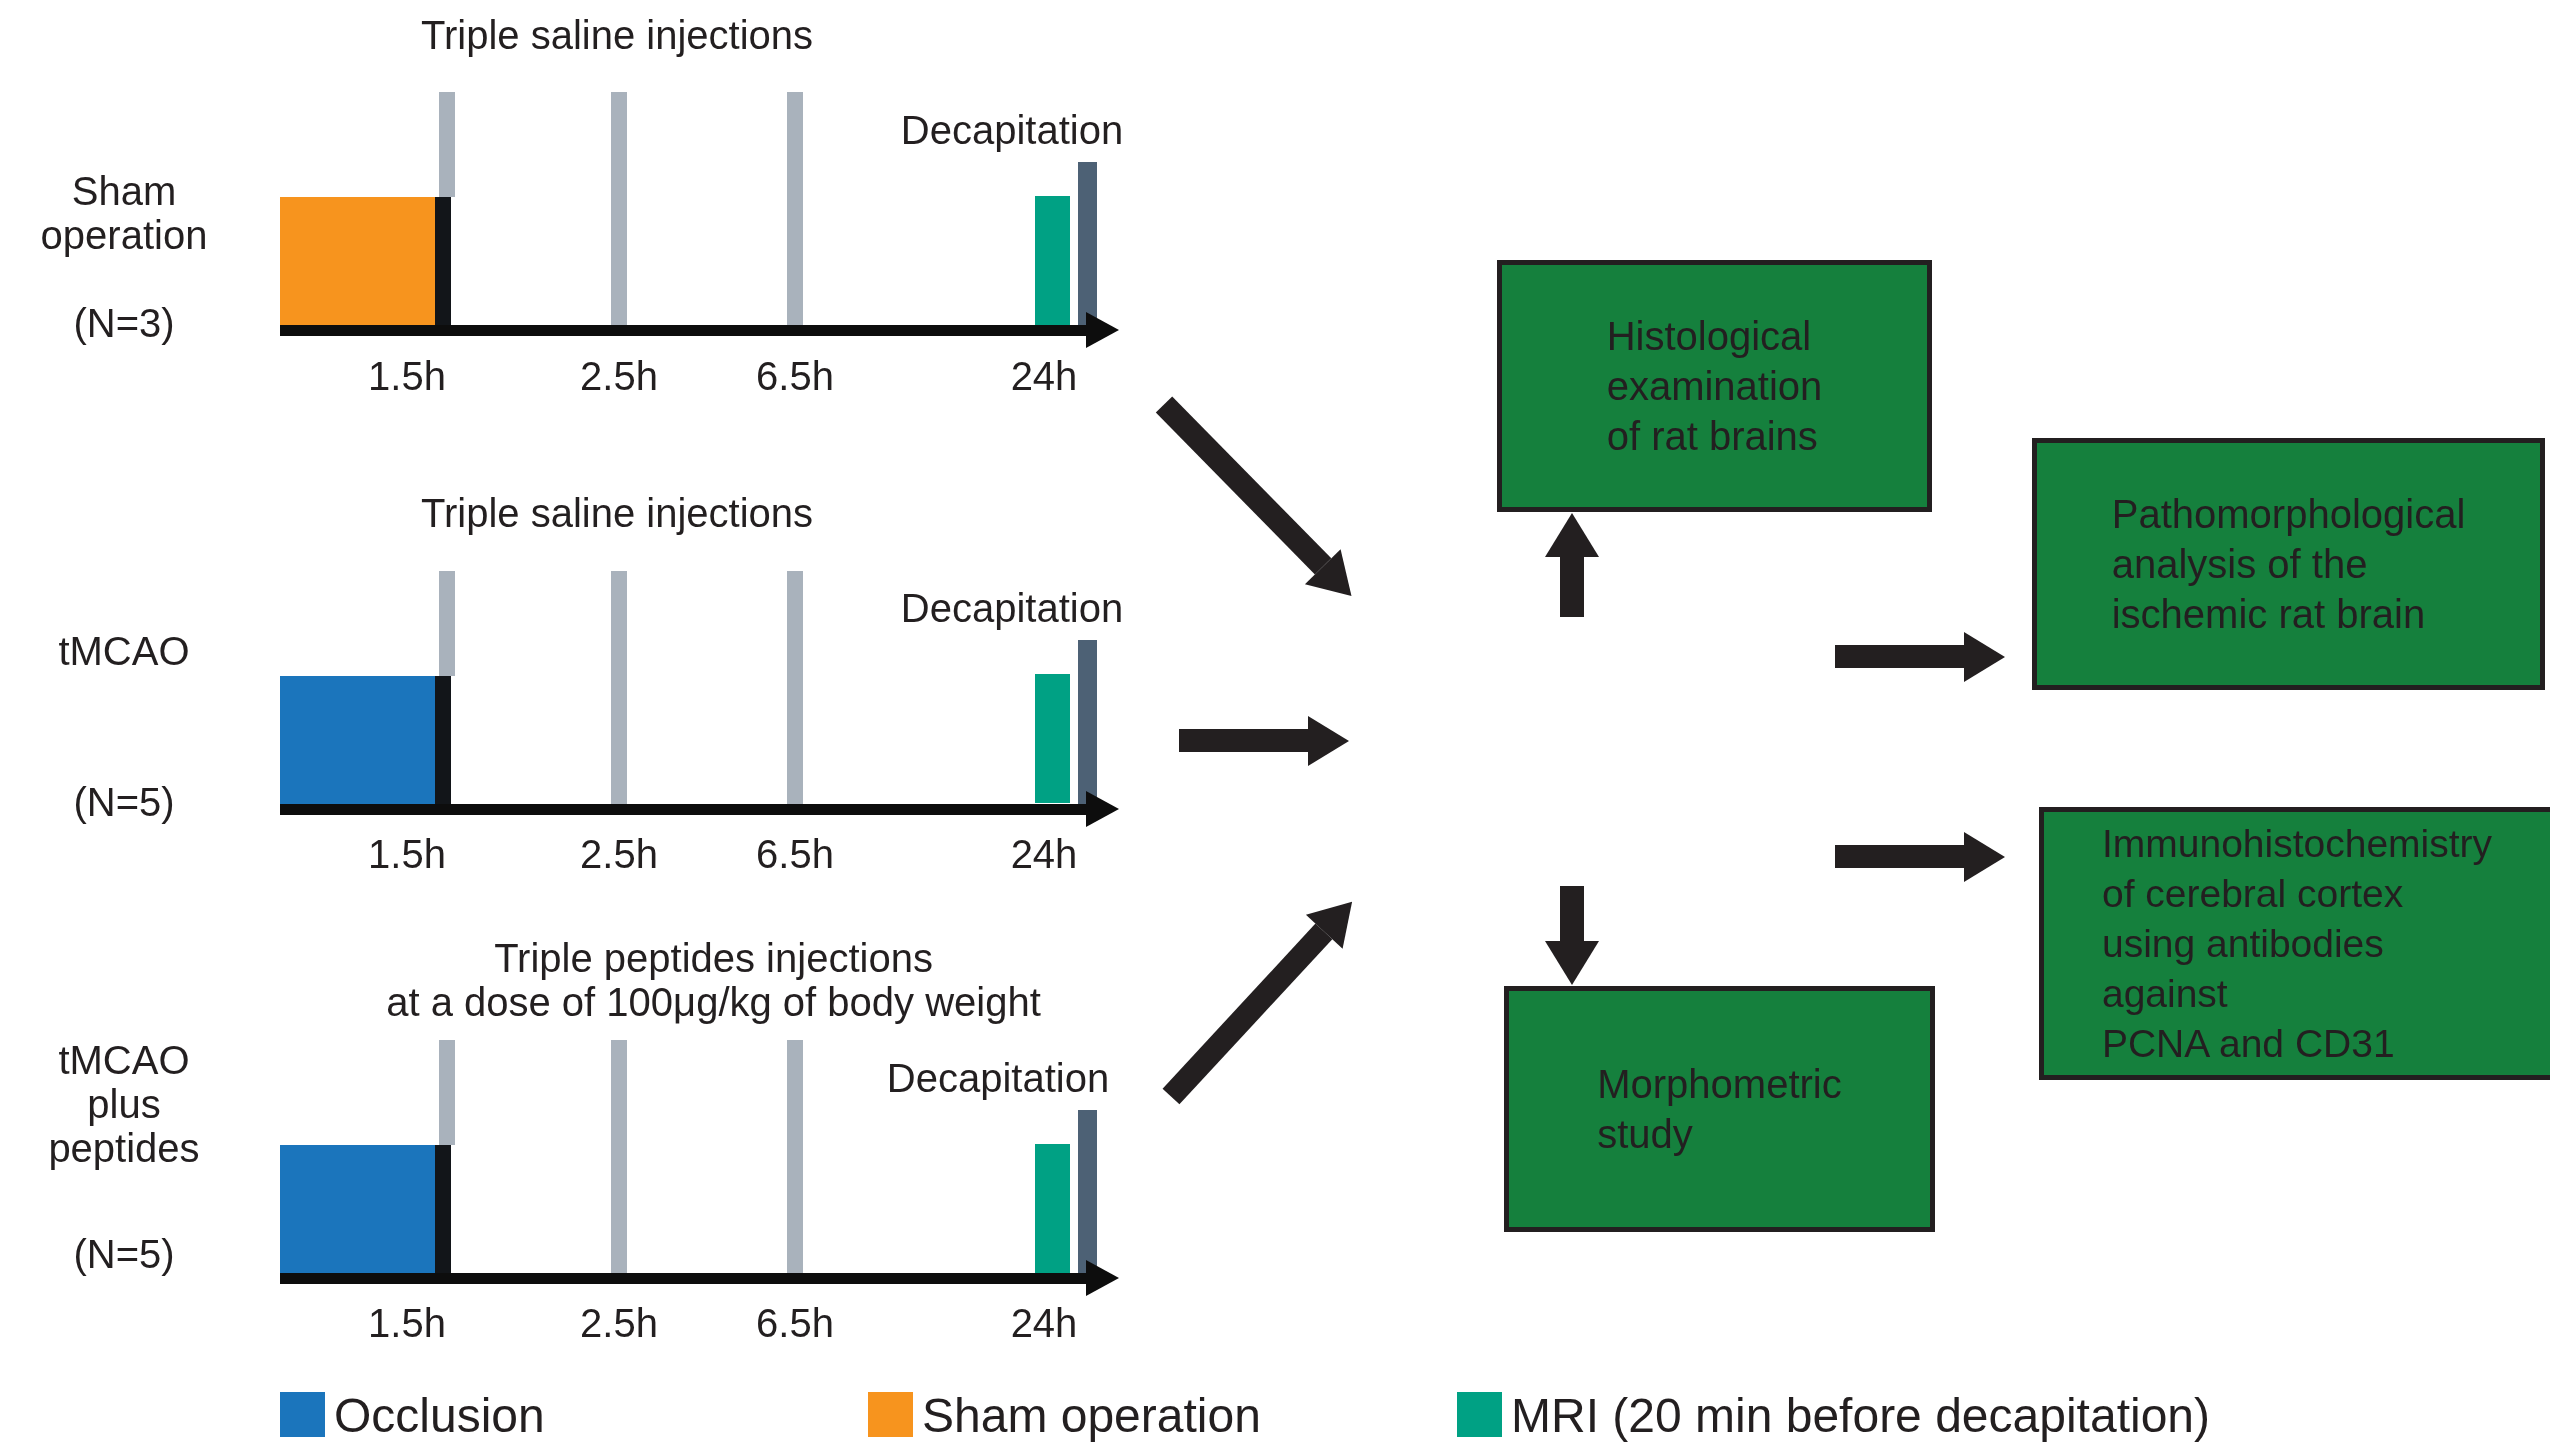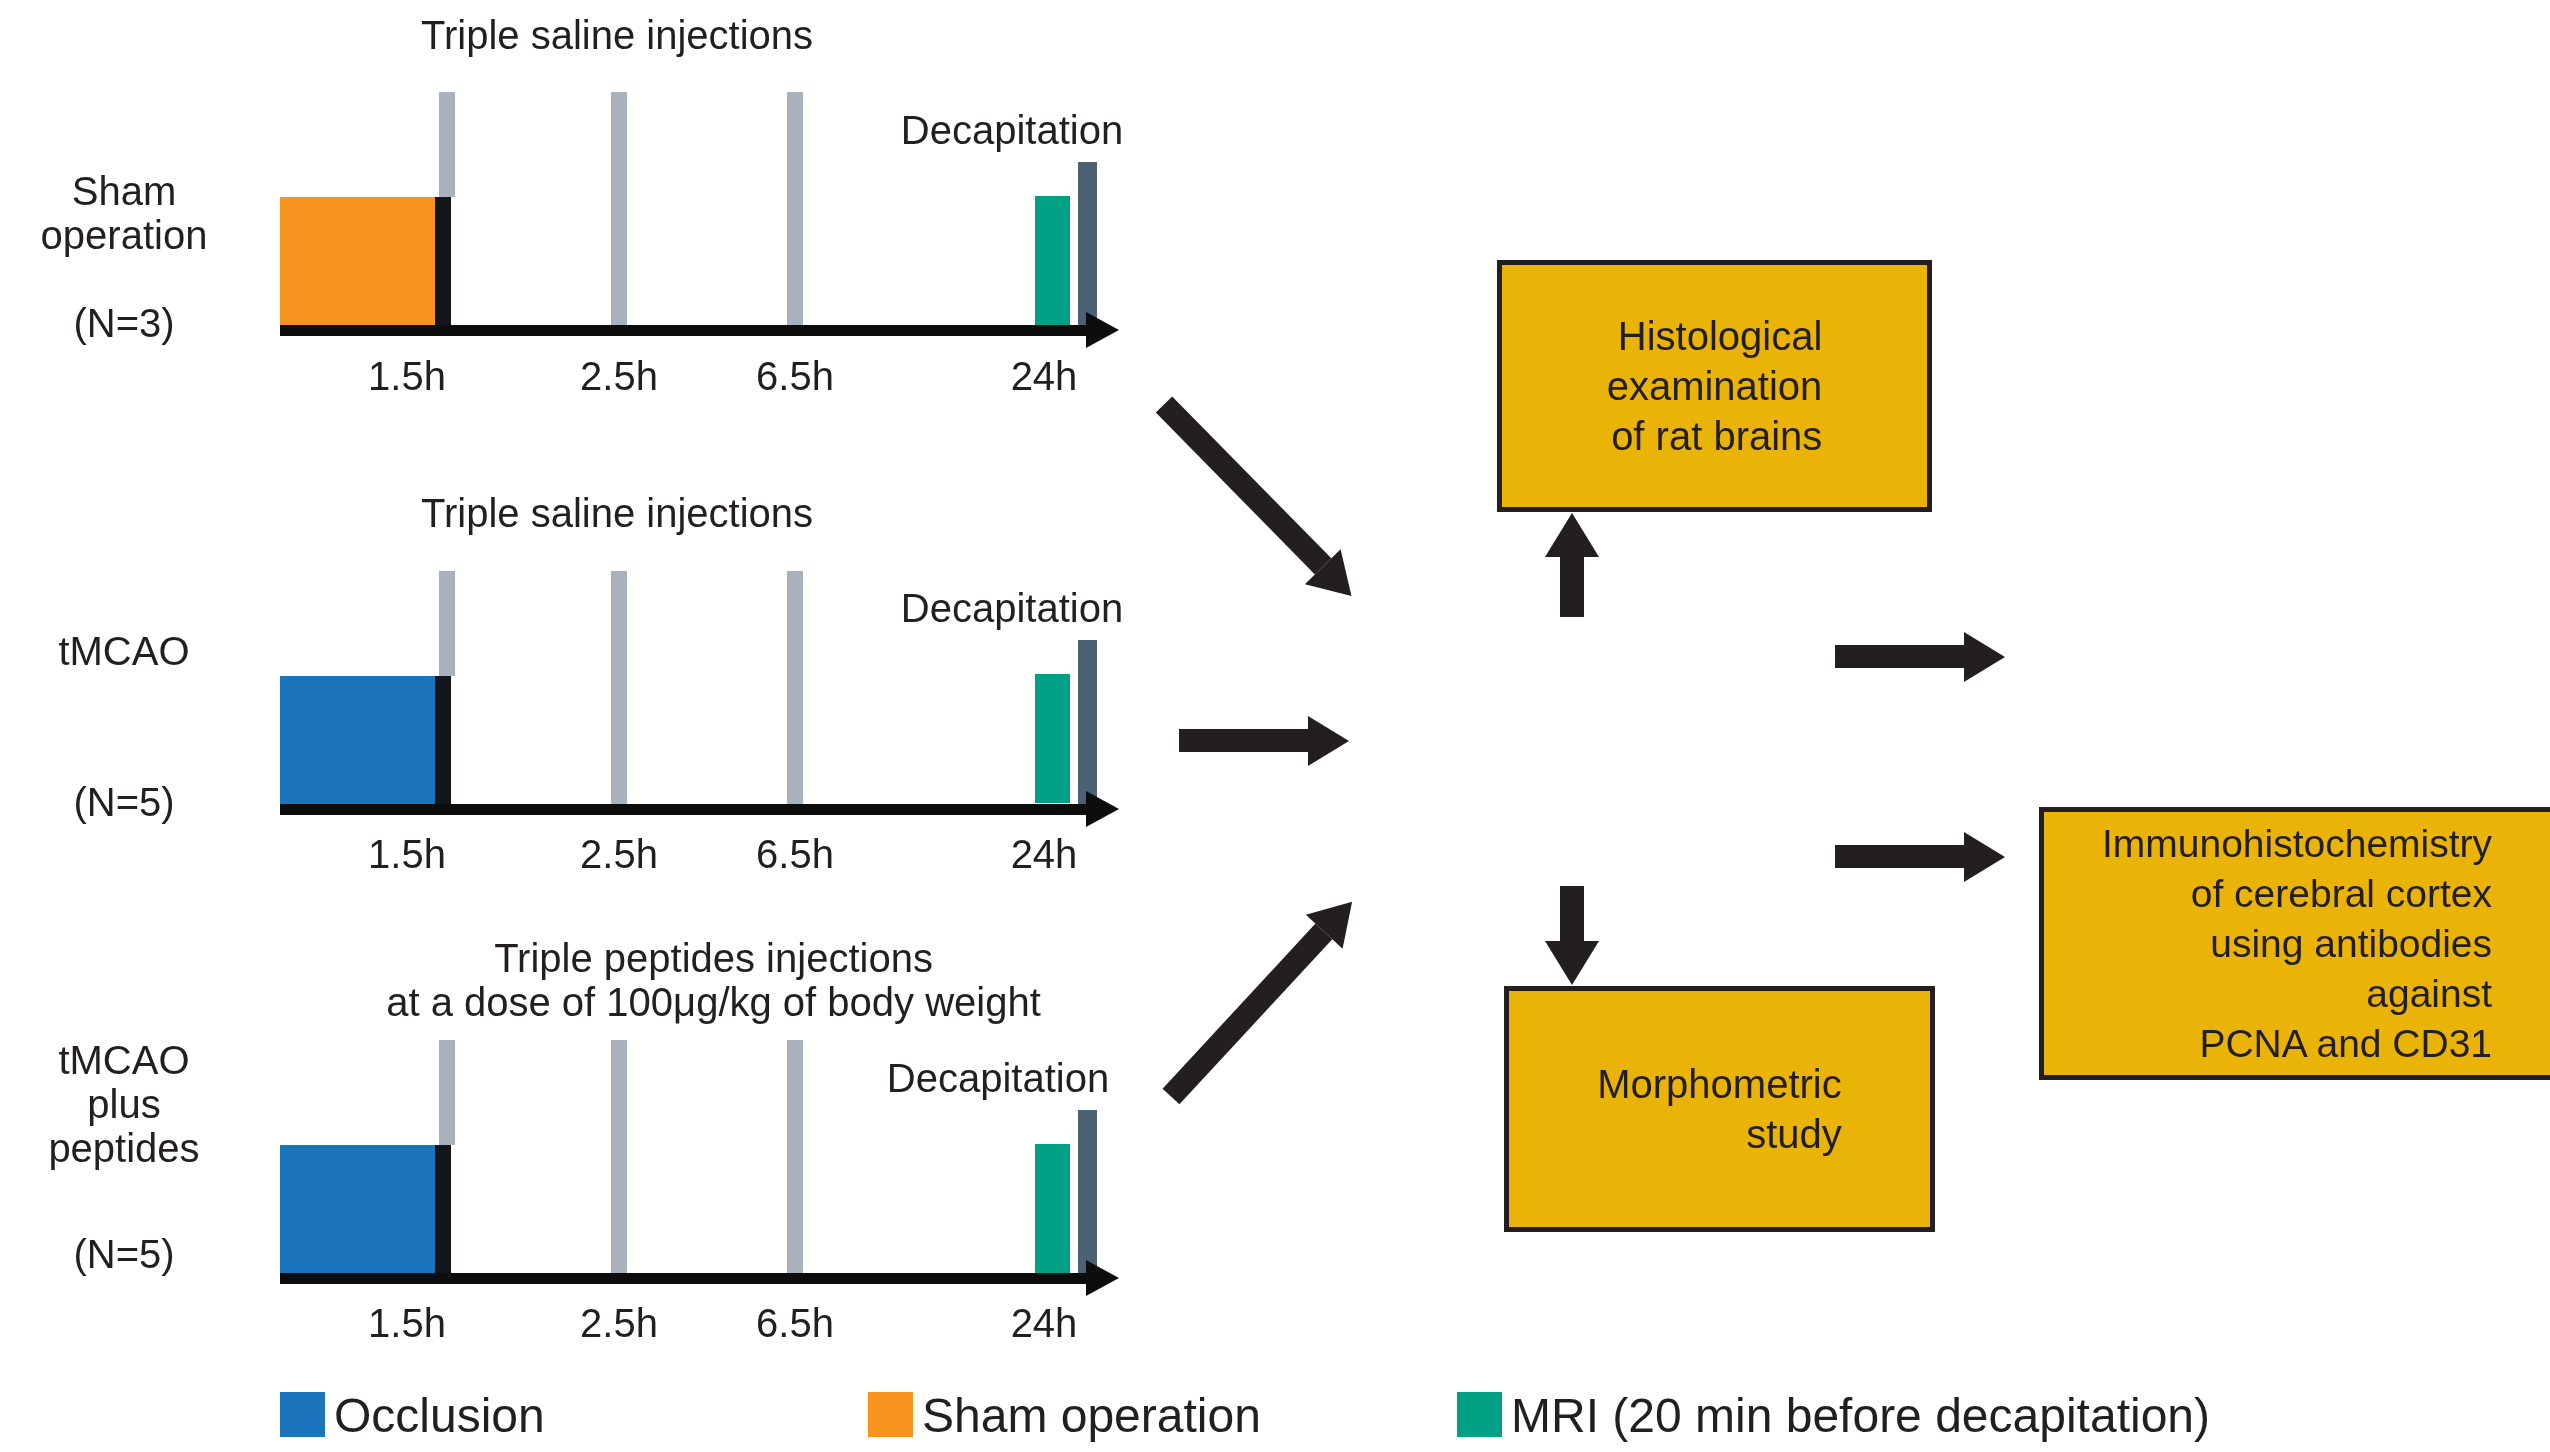--- a/index.html
+++ b/index.html
@@ -28,23 +28,23 @@
   .inj.p1{left:439px;}
   .inj.p2{left:611px;}
   .inj.p3{left:787px;}
   .mri{left:1035px;width:35px;height:129px;background:var(--color-mri,#00a184);position:absolute;}
   .decapbar{left:1078px;width:18.5px;height:173px;background:var(--color-decap,#4d6175);position:absolute;}
   .axis{left:280px;width:807px;height:11.4px;background:#0d0d0d;position:absolute;}
   .axishead{position:absolute;left:1086px;width:0;height:0;
     border-left:33px solid #0d0d0d;border-top:18.5px solid transparent;border-bottom:18.5px solid transparent;}
   
   .box{
-    position:absolute;border:5.7px solid #231f20;background:#eab308;
+    position:absolute;border:5.7px solid #231f20;background:#15803d;
     display:flex;align-items:center;justify-content:center;
-    text-align:right;font-size:40px;line-height:50px;white-space:pre-line;
+    text-align:left;font-size:40px;line-height:50px;white-space:pre-line;
   }
   
   .arrow{position:absolute;height:51px;display:flex;align-items:center;transform-origin:left center;}
   .arrow .shaft{flex:1;height:23px;background:#231f20;}
   .arrow .head{width:0;height:0;border-left:41px solid #231f20;border-top:25.6px solid transparent;border-bottom:25.6px solid transparent;}
   .varrow{position:absolute;width:54px;display:flex;flex-direction:column;align-items:center;}
   .varrow .vshaft{width:24px;flex:1;background:#231f20;}
   .varrow .vhead-up{width:0;height:0;border-bottom:44px solid #231f20;border-left:27px solid transparent;border-right:27px solid transparent;}
   .varrow .vhead-down{width:0;height:0;border-top:44px solid #231f20;border-left:27px solid transparent;border-right:27px solid transparent;}
   
@@ -197,20 +197,23 @@
 
   <div class="arrow" style="left:1835px;top:631px;width:170px;">
     <div class="shaft"></div>
       <div class="head"></div>
   </div>
   <div class="arrow" style="left:1835px;top:831px;width:170px;">
     <div class="shaft"></div>
       <div class="head"></div>
   </div>
 
+  <div class="box" style="left:2032px;top:438px;width:503px;height:242px;">Pathomorphological
+analysis of the
+ischemic rat brain</div>
 
   <div class="box" style="left:2039px;top:807px;width:506px;height:263px;font-size:39px;line-height:50px;">Immunohistochemistry
 of cerebral cortex
 using antibodies
 against
 PCNA and CD31</div>
 
   <div>
     <div class="swatch" style="left:280px;background:var(--color-occlusion,#1b75bc);"></div>
     <div class="legendlabel" style="left:334px;">Occlusion</div>

